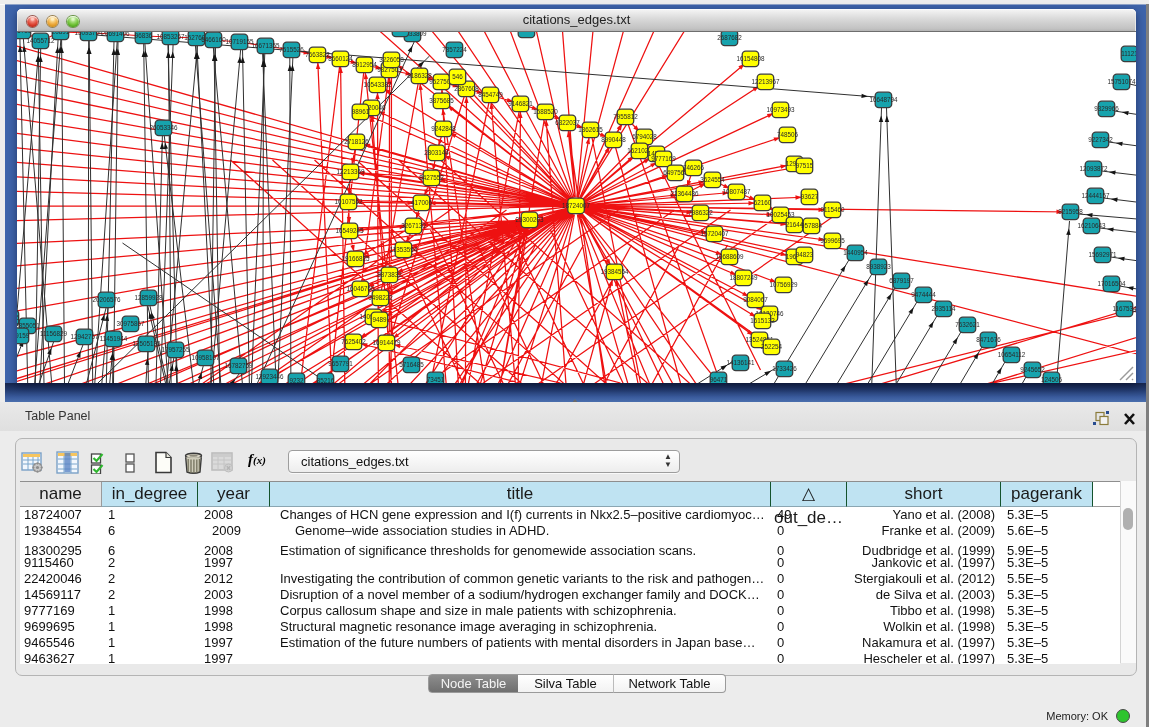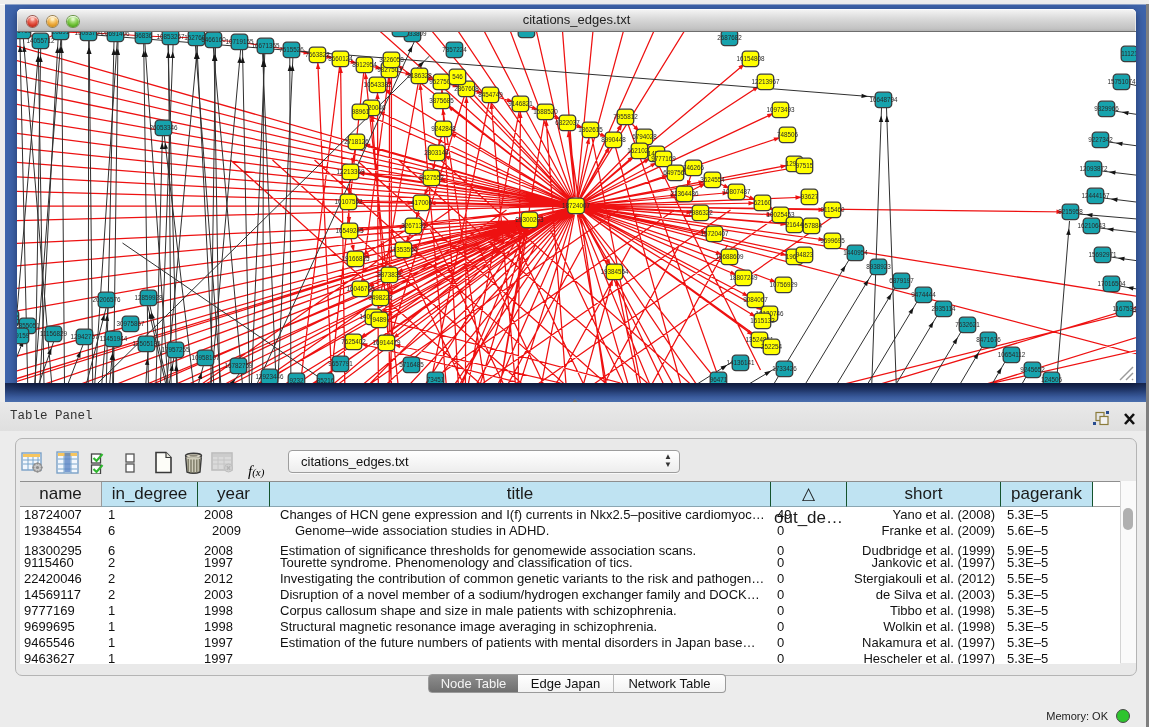--- a/index.html
+++ b/index.html
@@ -15,21 +15,21 @@
 #titlebar .title{position:absolute;left:0;right:0;top:3px;text-align:center;font-size:13px;color:#222;}
 .tl{position:absolute;top:6.5px;width:11.5px;height:11.5px;border-radius:50%;}
 #tlr{left:9.5px;background:radial-gradient(circle at 50% 28%, #ffc9c0 0 10%, #ee7e71 28%, #df4938 55%, #ba2213 85%, #7e0f05);box-shadow:0 0 0 1px #96564e, inset 0 1px 1px rgba(255,255,255,.8);}
 #tly{left:29.5px;background:radial-gradient(circle at 50% 28%, #fff0c4 0 10%, #f7cf7e 28%, #eca93c 55%, #cd8a15 85%, #8d5a06);box-shadow:0 0 0 1px #967e4e, inset 0 1px 1px rgba(255,255,255,.8);}
 #tlg{left:50px;background:radial-gradient(circle at 50% 28%, #def8c4 0 10%, #a6de7e 28%, #74c43c 55%, #459c15 85%, #276706);box-shadow:0 0 0 1px #6e964e, inset 0 1px 1px rgba(255,255,255,.8);}
 #graphwrap{position:absolute;left:0;top:22px;width:1119px;height:352px;overflow:hidden;background:#fff;}
 #botshadow{position:absolute;left:5px;top:383px;width:1141px;height:19px;
   background:linear-gradient(#16254c,#223a6e 35%,#3a5b9d 75%,#4a6fae);}
 #divgrip{position:absolute;left:571px;top:399px;width:0;height:0;border-left:4px solid transparent;border-right:4px solid transparent;border-bottom:5px solid #6a6a6a;}
 #tphead{position:absolute;left:0;top:402px;width:1146px;height:29px;background:linear-gradient(#e9e9e9,#dfdfdf);border-bottom:1px solid #cccccc;}
-#tphead .t{position:absolute;left:10px;top:7px;font-size:12.5px;color:#333;font-family:Liberation Mono, monospace;}
+#tphead .t{position:absolute;left:25px;top:7px;font-size:12.5px;color:#333;}
 #tparea{position:absolute;left:0;top:431px;width:1146px;height:296px;background:#ececec;}
 #innerpanel{position:absolute;left:15px;top:7px;width:1120px;height:236px;background:#e9e9e9;border:1px solid #b4b4b4;border-radius:7px;}
 #toolbar{position:absolute;left:0;top:0;width:100%;height:42px;}
 .tbi{position:absolute;top:12px;}
 #combo{position:absolute;left:272px;top:11px;width:390px;height:21px;background:linear-gradient(#ffffff,#ededed);border:1px solid #9d9d9d;border-radius:4px;box-shadow:0 1px 0 rgba(255,255,255,.7);}
 #combo .ct{position:absolute;left:12px;top:3px;font-size:13px;color:#111;}
 #combo .arr{position:absolute;right:7px;top:2px;font-size:8px;color:#333;line-height:8px;text-align:center;}
 #tbl{position:absolute;left:4px;top:42px;width:1100px;height:182px;background:#fff;border-top:1px solid #8e8e8e;overflow:hidden;}
 #thead{position:absolute;left:0;top:0;height:25px;width:100%;font-size:17px;color:#1a1a1a;}
 .th{position:absolute;top:0;height:24px;background:#bfe3f2;border-right:1px solid #14532d;border-bottom:1px solid #8aa6b2;text-align:center;line-height:24px;}
@@ -621,21 +621,21 @@
 <path d="M2.7 6.2 L4 21 Q10.5 23.6 17 21 L18.3 6.2" fill="#cfccba" stroke="#3a3a3a" stroke-width="1.4"></path>
 <path d="M5.2 8v12.6M8 8.6v13.4M10.9 8.6v13.6M13.8 8.6v13.2M16.4 8v12" stroke="#76735f" stroke-width="1.3"></path>
 </svg>
         <svg class="tbi" style="left:195px" width="23" height="23" viewBox="0 0 23 23" opacity="0.55">
 <rect x="1" y="2" width="20" height="17" fill="#cfcfcf" stroke="#9a9a9a" stroke-width="1.6"></rect>
 <rect x="2" y="3" width="18" height="3" fill="#b5b5b5"></rect>
 <path d="M2 9h18M2 13h18M7 6v13M13 6v13" stroke="#a8a8a8" stroke-width="1"></path>
 <circle cx="17.5" cy="17" r="4" fill="#bdbdbd" stroke="#9a9a9a"></circle>
 <path d="M15.8 15.3l3.4 3.4M19.2 15.3l-3.4 3.4" stroke="#8a8a8a" stroke-width="1.4"></path>
 </svg>
-        <div class="tbi" style="left:232px;top:12px;font-size:15px;color:#1a1a1a;font-family:'Liberation Serif',serif;font-style:italic;font-weight:normal;color:#000;margin-top:12px;">f<span style="font-size:11px;">(x)</span></div>
+        <div class="tbi" style="left:232px;top:12px;font-size:15px;color:#1a1a1a;font-family:'Liberation Serif',serif;font-style:italic;font-weight:bold;color:#000;">f<span style="font-size:11px;">(x)</span></div>
       <div id="combo">
           <div class="ct">citations_edges.txt</div>
           <div class="arr">▲<br>▼</div>
         </div>
     </div>
     <div id="tbl">
       <div id="thead">
           <div class="th gray" style="left:0px;width:81px;">name</div>
           <div class="th " style="left:82px;width:95px;">in_degree</div>
           <div class="th " style="left:178px;width:71px;">year</div>
@@ -670,21 +670,20 @@
 <span class="c" style="left:184px;width:64px;">2008</span>
 <span class="c" style="left:260px;width:490px;">Estimation of significance thresholds for genomewide association scans.</span>
 <span class="c" style="left:757px;width:68px;">0</span>
 <span class="c" style="left:827px;width:148px;text-align:right;">Dudbridge et al. (1999)</span>
 <span class="c" style="left:987px;width:85px;">5.9E–5</span>
 </div>
           <div class="row" style="top:48px;width:1104px;">
 <span class="c" style="left:4px;width:76px;">9115460</span>
 <span class="c" style="left:88px;width:88px;">2</span>
 <span class="c" style="left:184px;width:64px;">1997</span>
-<span class="c" style="left:260px;width:490px;">Tourette syndrome. Phenomenology and classification of tics.</span>
 <span class="c" style="left:757px;width:68px;">0</span>
 <span class="c" style="left:827px;width:148px;text-align:right;">Jankovic et al. (1997)</span>
 <span class="c" style="left:987px;width:85px;">5.3E–5</span>
 </div>
           <div class="row" style="top:64px;width:1104px;">
 <span class="c" style="left:4px;width:76px;">22420046</span>
 <span class="c" style="left:88px;width:88px;">2</span>
 <span class="c" style="left:184px;width:64px;">2012</span>
 <span class="c" style="left:260px;width:490px;">Investigating the contribution of common genetic variants to the risk and pathogen…</span>
 <span class="c" style="left:757px;width:68px;">0</span>
@@ -736,18 +735,18 @@
 <span class="c" style="left:987px;width:85px;">5.3E–5</span>
 </div>
         </div>
     </div>
     <div id="vscroll">
         <div id="vthumb"></div>
       </div>
   </div>
   <div id="tabs">
     <div class="seg" id="seg1">Node Table</div>
-    <div class="seg" id="seg2">Edge Japan</div>
+    <div class="seg" id="seg2">Silva Table</div>
     <div class="seg" id="seg3">Network Table</div>
   </div>
   <div id="mem">Memory: OK</div>
   <div id="memdot"></div>
 </div>
 <div id="rightgray"></div>
 </body></html>

